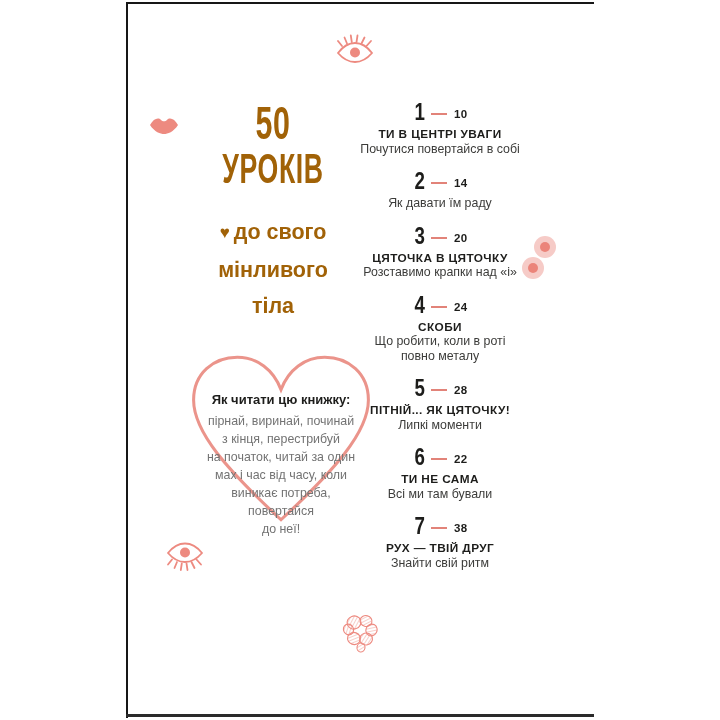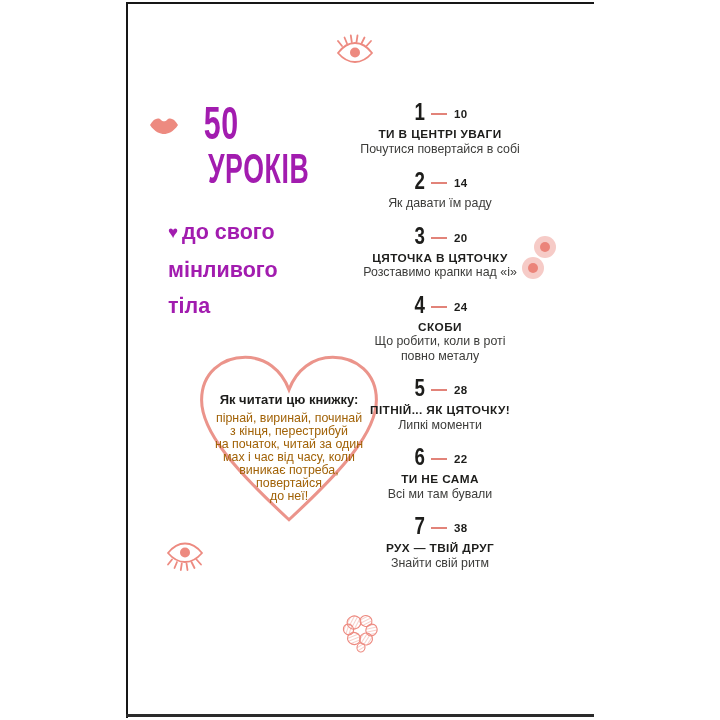--- a/index.html
+++ b/index.html
@@ -12,35 +12,35 @@
   }
   
   .edge{position:absolute;background:#161616;}
   .edge-left{left:126px;top:2px;width:2px;height:716px;}
   .edge-top{left:126px;top:2px;width:468px;height:2px;}
   .edge-bottom{left:126px;top:714px;width:468px;height:3px;background:#2a2a2a;}
 
   
   .book-title{
     position:absolute;left:168px;top:100px;width:210px;
-    color:#a21caf;
+    text-align:center;color:#a16207;
   }
   .bt-line1{font-size:46px;font-weight:800;line-height:46px;transform:scaleX(.66);letter-spacing:1px;}
   .bt-line2{font-size:43px;font-weight:800;line-height:44px;transform:scaleX(.62);letter-spacing:1px;}
   .bt-sub{font-size:21.5px;font-weight:700;line-height:36px;margin-top:24px;}
   .bt-sub .heart-glyph{font-size:17px;position:relative;top:-1px;margin-right:4px;}
 
   
-  .heart-wrap{position:absolute;left:194px;top:348px;width:190px;height:182px;text-decoration:underline;}
+  .heart-wrap{position:absolute;left:186px;top:348px;width:190px;height:182px;text-decoration:underline;}
   .heart-wrap svg{position:absolute;left:0;top:0;}
   .heart-text{
     position:absolute;left:8px;top:44px;width:174px;text-align:center;
   }
   .heart-heading{font-size:13px;font-weight:700;margin-bottom:5px;color:#1d1d1b;}
-  .heart-body{font-size:12.4px;font-weight:400;line-height:13px;color:#a16207;white-space:pre-line;}
+  .heart-body{font-size:12.4px;font-weight:400;line-height:18px;color:#737373;white-space:pre-line;}
 
   
   .toc{position:absolute;left:330px;top:99px;width:220px;text-align:center;}
   .toc-entry{margin-bottom:12px;}
   .toc-numline{display:flex;align-items:center;justify-content:center;height:26px;margin-bottom:2px;}
   .toc-num{font-size:24px;font-weight:800;line-height:24px;display:inline-block;transform:scaleX(.78);}
   .toc-dash{display:inline-block;width:16px;height:2px;background:#e28379;margin:0 7px 0 5px;position:relative;top:2px;}
   .toc-page{font-size:11.5px;font-weight:700;position:relative;top:2px;letter-spacing:.3px;text-align:center;}
   .toc-title{font-size:11.8px;font-weight:700;line-height:14.5px;letter-spacing:.4px;color:#1d1d1b;white-space:pre-line;}
   .toc-subtitle{font-size:12.4px;font-weight:400;line-height:14.5px;color:#3c3c3a;white-space:pre-line;}

